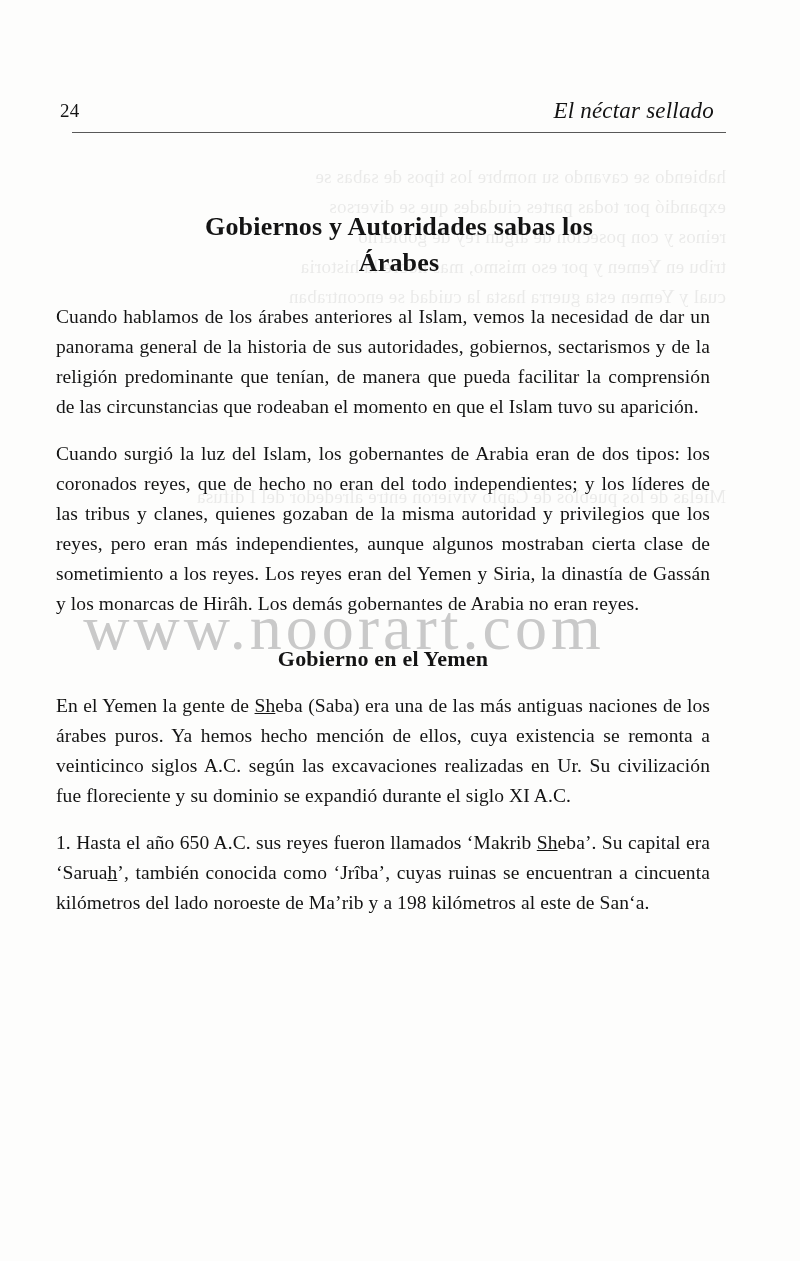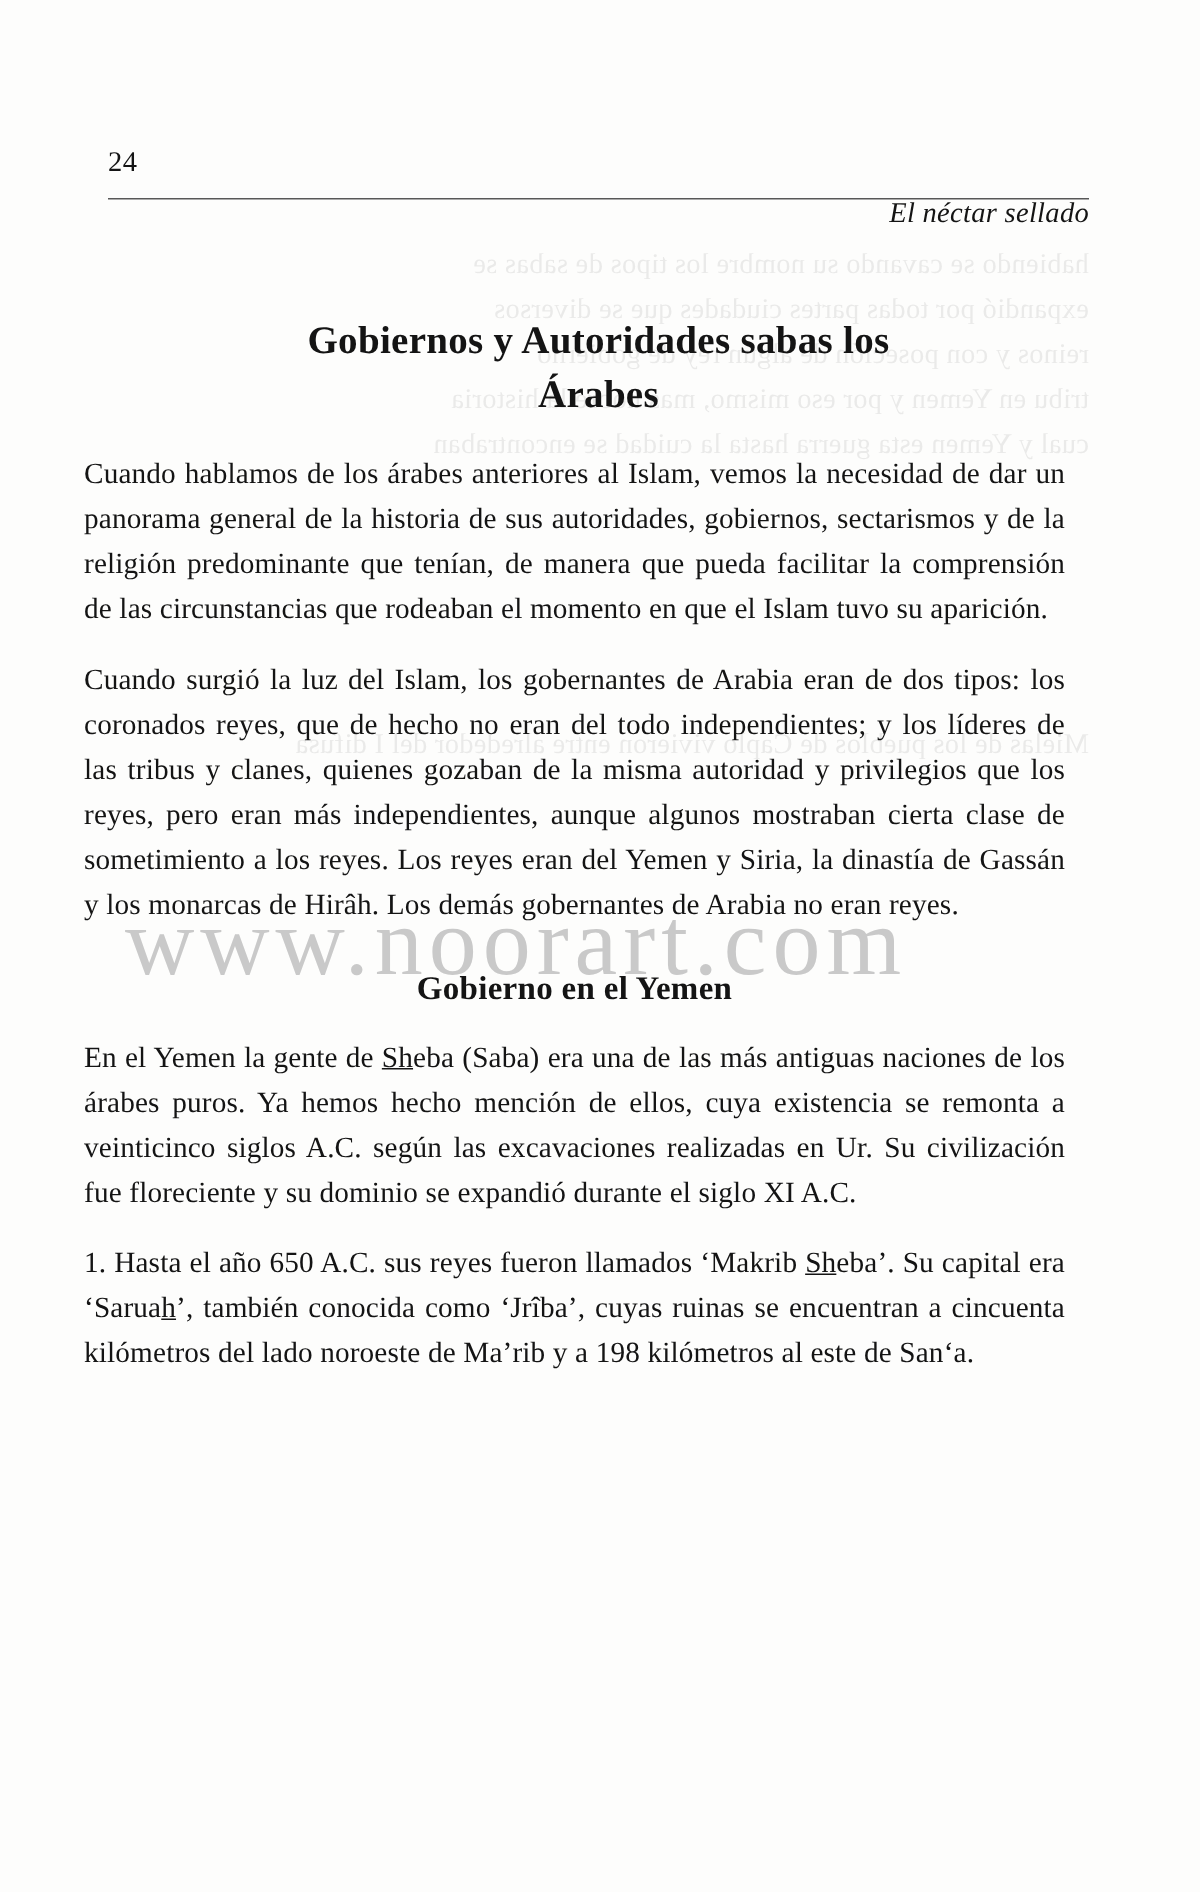--- a/index.html
+++ b/index.html
@@ -63,37 +63,36 @@
 
   
   .content {
     position: relative;
     z-index: 2;
   }
 
   
   .runhead {
     position: absolute;
-    left: 72px;
+    left: 60px;
     top: 98px;
     width: 654px;
     display: flex;
-    align-items: flex-start;
+    align-items: center;
     justify-content: space-between;
     font-size: 19px;
   }
   .folio {
     font-size: 19px;
     letter-spacing: 0.3px;
   }
   .runtitle {
     font-style: italic;
-    font-size: 19px;
+    font-size: 23px;
     letter-spacing: 0.2px;
-    margin-top: 34px;
   }
   .rule {
     position: absolute;
     left: 72px;
     top: 132px;
     width: 654px;
     height: 1px;
     background: #585858;
   }
 

